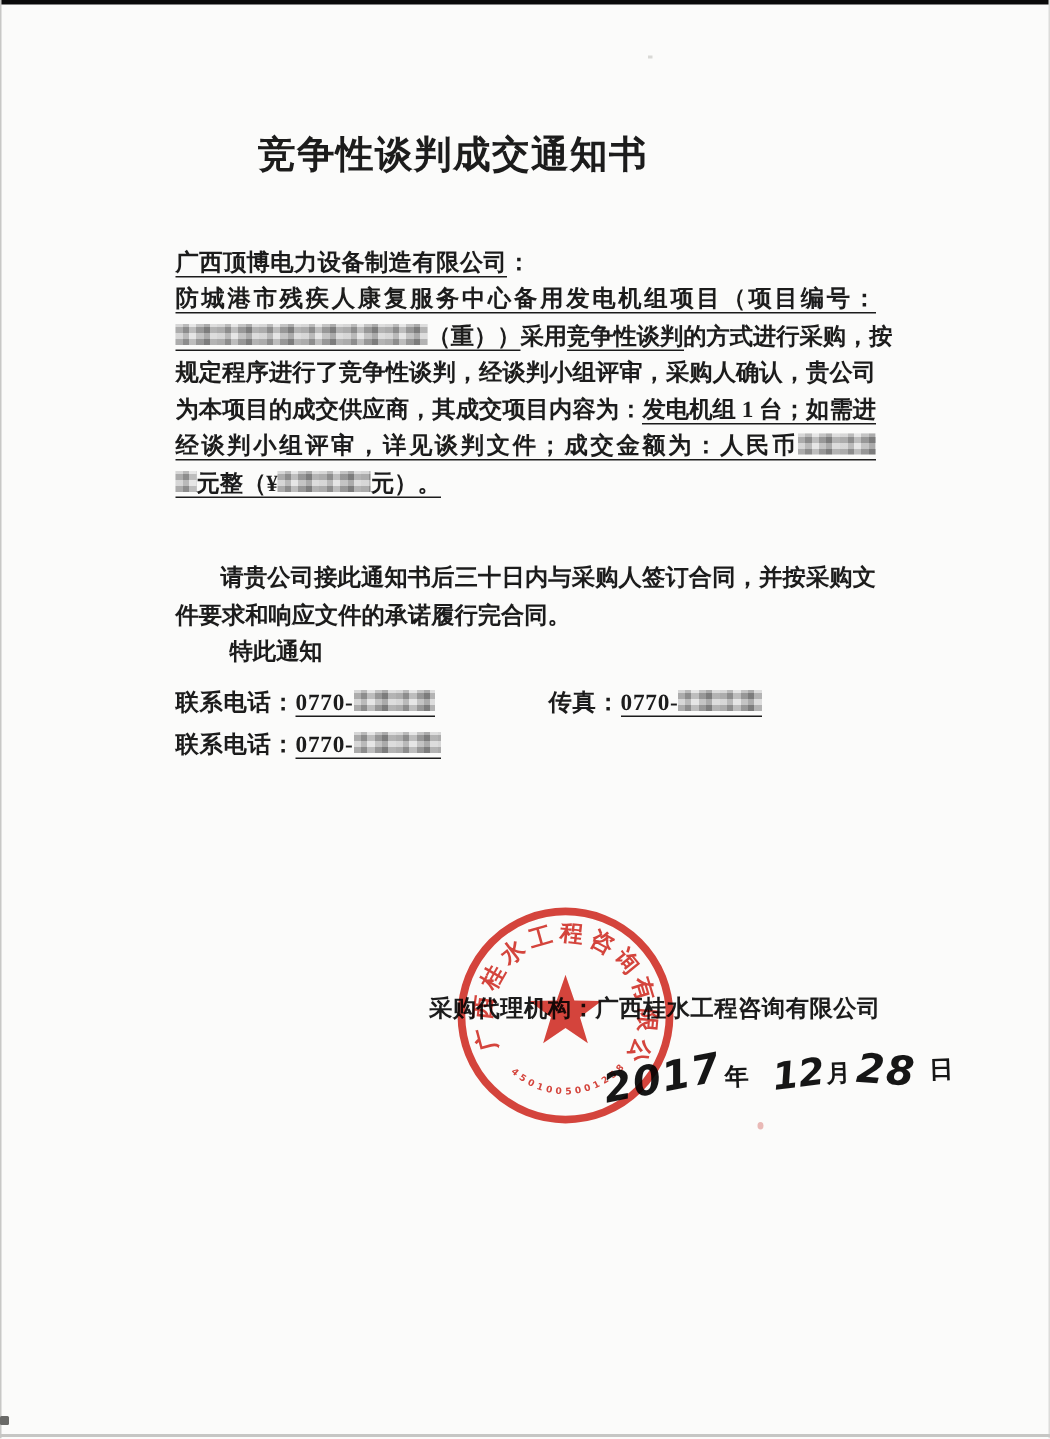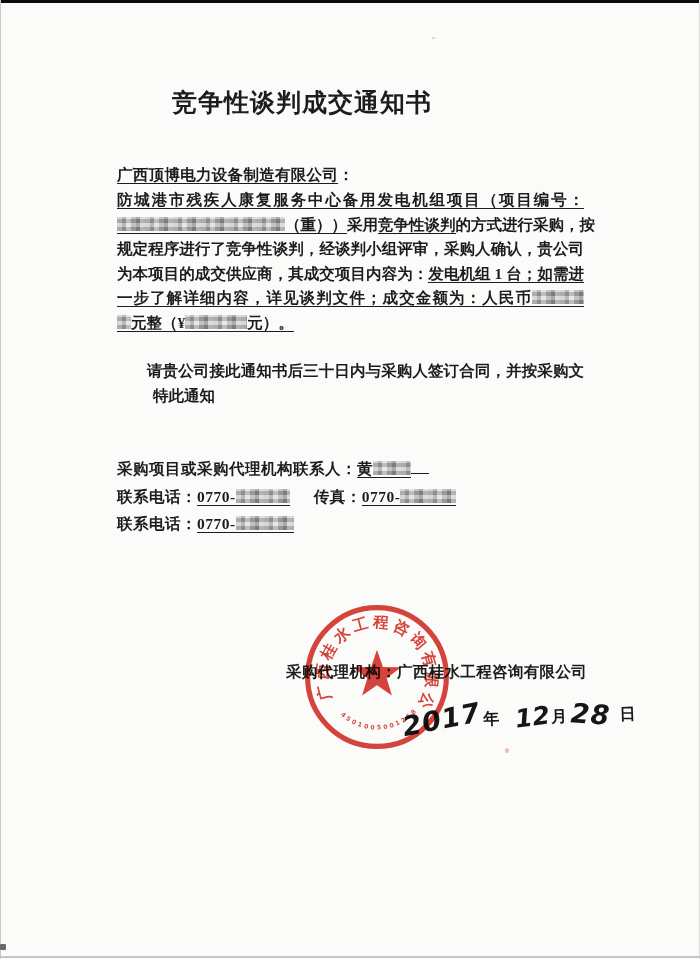--- a/index.html
+++ b/index.html
@@ -24,39 +24,39 @@
   }
   .recipient{
     position:absolute;top:165px;left:117px;font-size:15.5px;font-weight:bold;letter-spacing:.3px;
   }
   .u{border-bottom:1.5px solid #1c1c1c;text-align:right;}
   .para{
     position:absolute;left:117px;width:467px;
     font-size:15.5px;font-weight:bold;line-height:24.5px;
   }
   .para-a{top:188px;}
-  .para-b{top:359px;}
+  .para-b{top:374px;}
   .line{height:24.5px;white-space:nowrap;}
   .line.just{white-space:normal;text-align:justify;text-align-last:justify;}
   .ind{text-indent:30px;}
   .ind2{text-indent:36px;}
   .redact{
     display:inline-block;height:14px;vertical-align:-1px;
     background:
       repeating-linear-gradient(0deg, rgba(40,40,40,.18) 0 4px, rgba(255,255,255,.25) 4px 8px),
       repeating-linear-gradient(90deg,#c9c9c9 0 5px,#a3a3a3 5px 9px,#dedede 9px 14px,#b0b0b0 14px 19px,#8f8f8f 19px 23px,#d2d2d2 23px 28px);
   }
   .contacts{
     position:absolute;left:117px;top:455px;
     font-size:15.5px;font-weight:bold;letter-spacing:.5px;line-height:27.5px;
   }
   .c-line{height:27.5px;white-space:nowrap;}
   .num{font-family:"Liberation Serif","DejaVu Serif",serif;letter-spacing:.5px;}
   .tail-u{display:inline-block;width:18px;border-bottom:1.5px solid #1c1c1c;height:14px;}
-  .fax-gap{margin-left:24px;}
+  .fax-gap{margin-left:76px;}
 
   .agency-line{
     position:absolute;left:286px;top:662px;font-size:15.5px;font-weight:bold;letter-spacing:.35px;
   }
   .date-line{
     position:absolute;left:402px;top:702px;width:180px;
     transform:rotate(-2deg);
     font-weight:bold;color:#161616;white-space:nowrap;
   }
   .hw{display:inline-block;font-family:"DejaVu Sans",sans-serif;font-style:italic;font-weight:600;}
@@ -86,31 +86,31 @@
 
 <div class="doc-title">竞争性谈判成交通知书</div>
 
 <div class="recipient"><span class="u">广西顶博电力设备制造有限公司</span><span>：</span></div>
 
 <div class="para para-a">
   <div class="line just"><span class="u">防城港市残疾人康复服务中心备用发电机组项目（项目编号：</span></div>
   <div class="line"><span class="u"><span class="redact" style="width:168px"></span><span>（重））</span></span><span>采用</span><span class="u">竞争性谈判</span><span>的方式进行采购，按</span></div>
   <div class="line just"><span>规定程序进行了竞争性谈判，经谈判小组评审，采购人确认，贵公司</span></div>
   <div class="line just"><span>为本项目的成交供应商，其成交项目内容为：</span><span class="u">发电机组 1 台；如需进</span></div>
-  <div class="line just"><span class="u">一步了解详细内容，详见谈判文件；成交金额为：人民币</span><span class="u"><span class="redact" style="width:52px"></span></span></div>
+  <div class="line just"><span class="u">经谈判小组评审，详见谈判文件；成交金额为：人民币</span><span class="u"><span class="redact" style="width:52px"></span></span></div>
   <div class="line"><span class="u"><span class="redact" style="width:14px"></span><span>元整（¥</span><span class="redact" style="width:62px"></span><span>元）。</span></span></div>
 </div>
 
 <div class="para para-b">
   <div class="line just ind"><span>请贵公司接此通知书后三十日内与采购人签订合同，并按采购文</span></div>
+  <div class="line"><span>件要求和响应文件的承诺履行完合同。</span></div>
   <div class="line ind2"><span>特此通知</span></div>
 </div>
 
 <div class="contacts">
-  <div class="c-line"><span>采购项目或采购代理机构联系人：</span><span class="u"><span>黄</span><span class="redact" style="width:38px"></span></span><span class="tail-u"></span></div>
   <div class="c-line"><span>联系电话：</span><span class="u"><span class="num">0770-</span><span class="redact" style="width:54px"></span></span><span class="fax-gap">传真：</span><span class="u"><span class="num">0770-</span><span class="redact" style="width:56px"></span></span></div>
   <div class="c-line"><span>联系电话：</span><span class="u"><span class="num">0770-</span><span class="redact" style="width:58px"></span></span></div>
 </div>
 
 <div class="agency-line"><span>采购代理机构：</span><span>广西桂水工程咨询有限公司</span></div>
 
 <div class="date-line">
   <span class="hw hw-year">2017</span><span class="hw-unit y">年</span>
   <span class="hw hw-month">12</span><span class="hw-unit m">月</span>
   <span class="hw hw-day">28</span><span class="hw-unit d">日</span>

